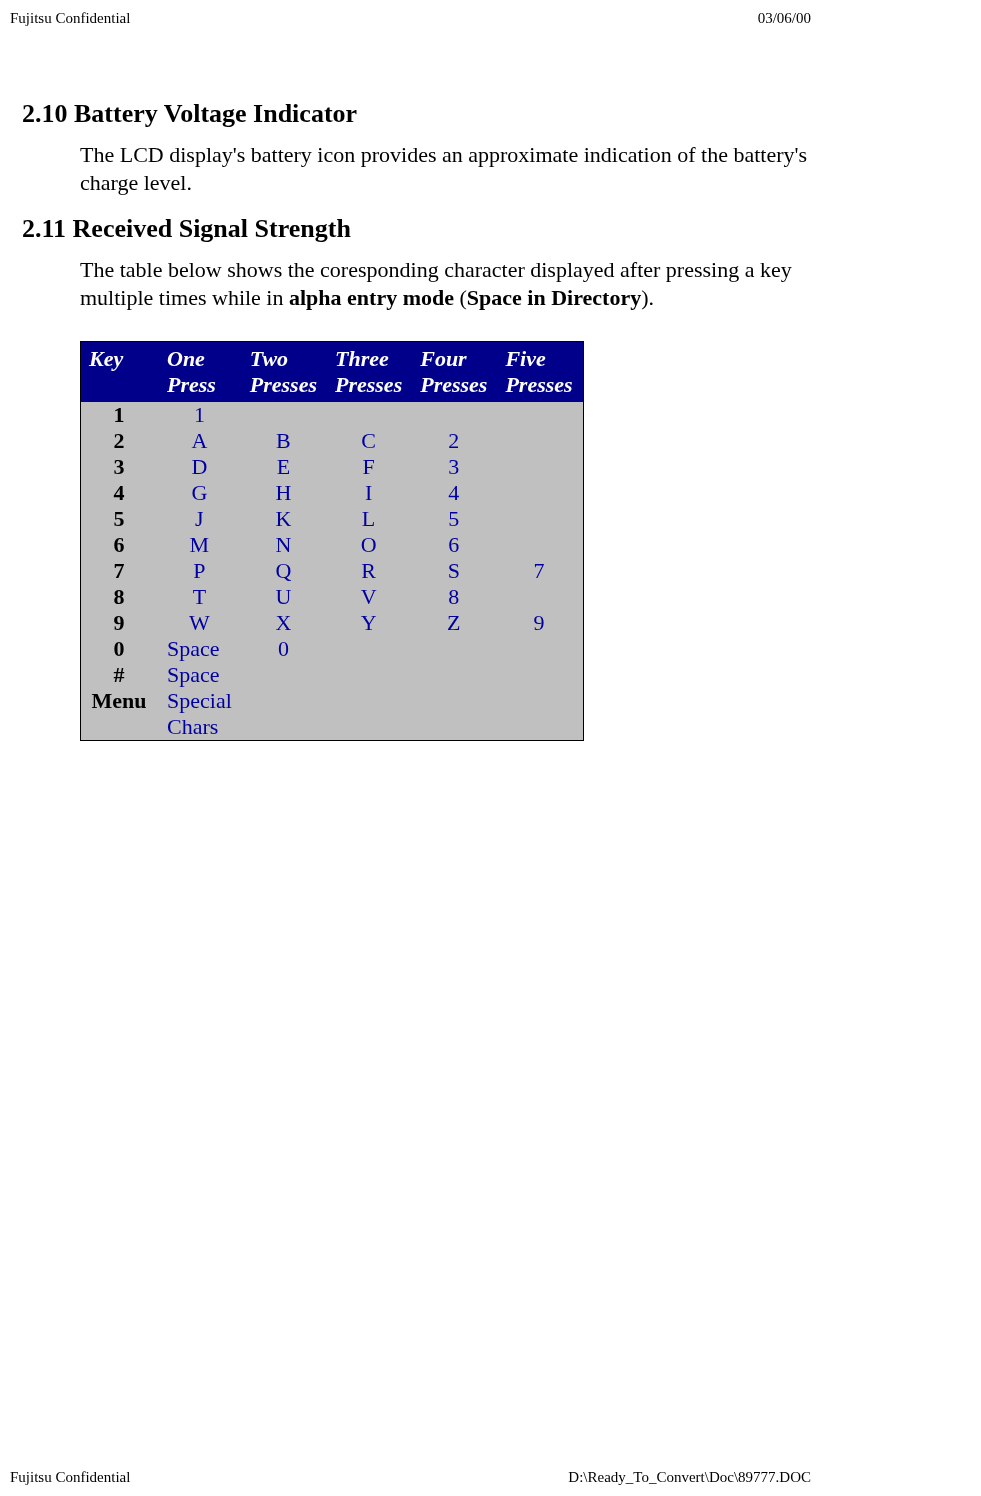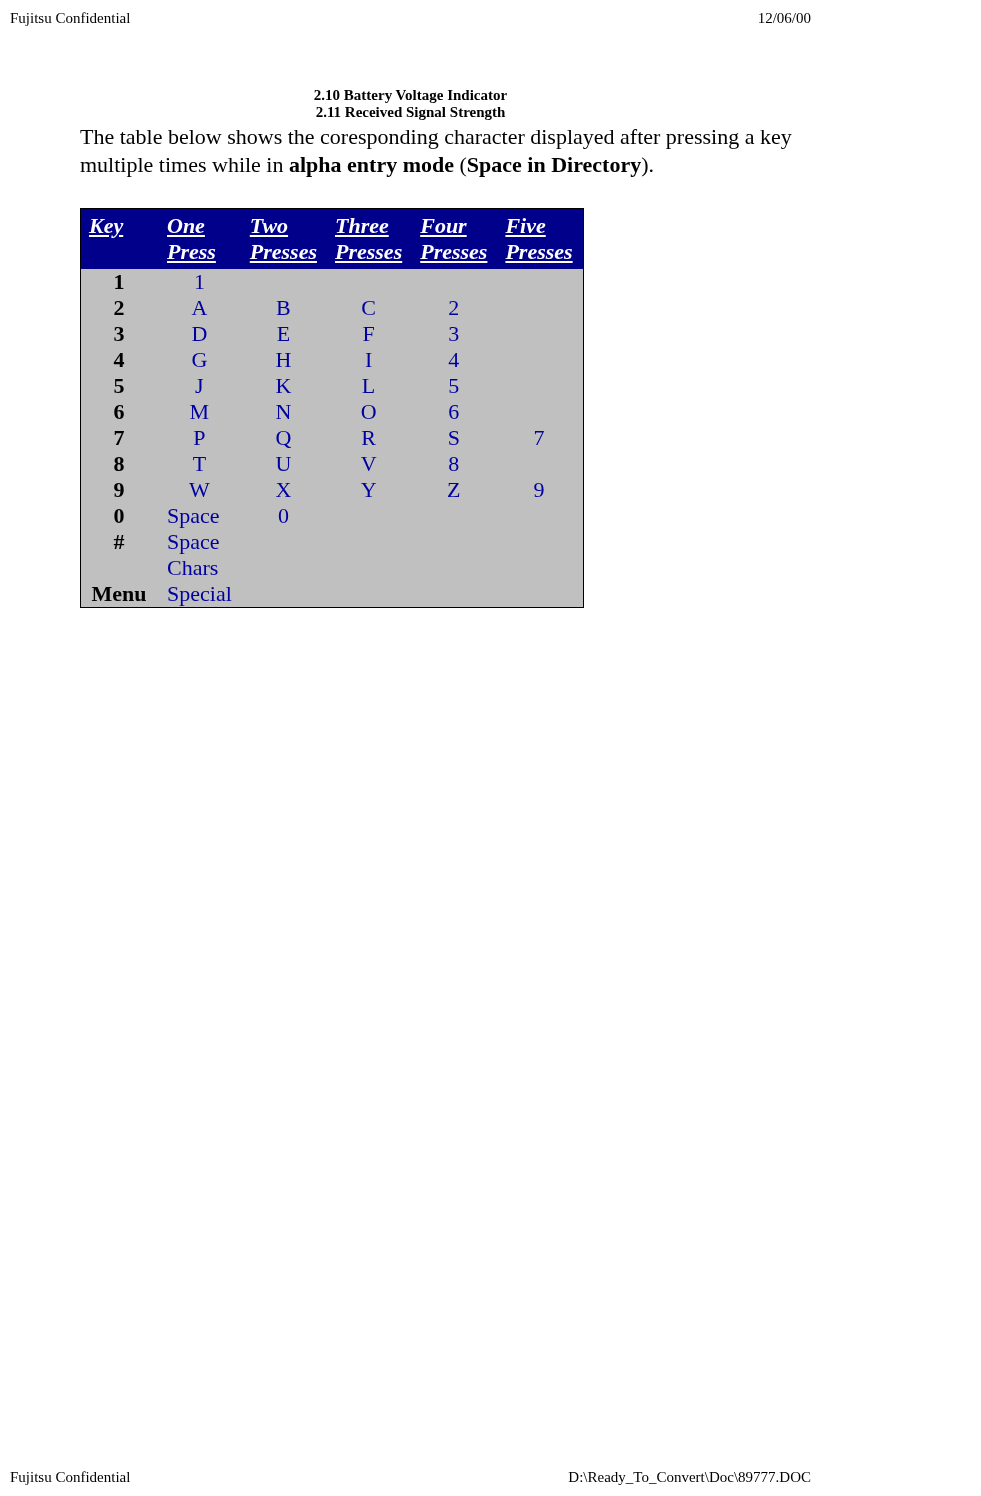--- a/index.html
+++ b/index.html
@@ -20,23 +20,22 @@
       display: flex;
       justify-content: space-between;
       font-size: 15px;
       padding: 0 10px 60px 10px;
     }
     .content {
       padding: 0 10px;
     }
     .section-heading {
       font-weight: bold;
-      font-size: 15px;
-      margin: 0;
-      text-align: center;
+      font-size: 26px;
+      margin: 12px;
     }
     .main-heading {
       font-weight: bold;
       font-size: 27px;
       margin: 8px 0 0 0;
     }
     .body-text {
       font-size: 22px;
       margin: 2px 0 18px 70px;
       line-height: 1.25;
@@ -55,21 +54,20 @@
     th {
       background: #00008b;
       color: white;
       font-style: italic;
       font-weight: bold;
       font-size: 22px;
       text-align: left;
       padding: 4px 10px 4px 8px;
       vertical-align: top;
       font-family: "Times New Roman", Times, serif;
-      text-decoration: underline;
     }
     th:first-child {
       width: 60px;
     }
     td {
       background: #c0c0c0;
       font-size: 22px;
       padding: 0 10px 0 8px;
       text-align: center;
       vertical-align: top;
@@ -101,26 +99,27 @@
       transform: translateX(-50%);
       margin-top: 25px;
     }
   </style>
 </head>
 <body>
 
 <div class="page">
   <div class="header">
     <span>Fujitsu Confidential</span>
-    <span>12/06/00</span>
+    <span>03/06/00</span>
   </div>
 
   <div class="content">
 
     <p class="section-heading">2.10 Battery Voltage Indicator</p>
+    <p class="body-text">The LCD display's battery icon provides an approximate indication of the battery's charge level.</p>
 
     <p class="section-heading">2.11 Received Signal Strength</p>
 
     <p class="body-text">
       <span>The table below shows the coresponding character displayed after pressing a key multiple times while in </span><span class="bold">alpha entry mode</span><span> (</span><span class="bold">Space in Directory</span><span>).</span>
     </p>
 
     <div class="table-wrap">
       <table>
         <thead>
@@ -216,30 +215,30 @@
             </tr>
           <tr>
               <td>#</td>
               <td class="blue left">Space</td>
               <td class="blue"></td>
               <td class="blue"></td>
               <td class="blue"></td>
               <td class="blue"></td>
             </tr>
           <tr>
+              <td>Menu</td>
+              <td class="blue left">Special</td>
+              <td class="blue"></td>
+              <td class="blue"></td>
+              <td class="blue"></td>
+              <td class="blue"></td>
+            </tr>
+          <tr>
               <td></td>
               <td class="blue left">Chars</td>
-              <td class="blue"></td>
-              <td class="blue"></td>
-              <td class="blue"></td>
-              <td class="blue"></td>
-            </tr>
-          <tr>
-              <td>Menu</td>
-              <td class="blue left">Special</td>
               <td class="blue"></td>
               <td class="blue"></td>
               <td class="blue"></td>
               <td class="blue"></td>
             </tr>
         </tbody>
       </table>
     </div>
 
   </div>

